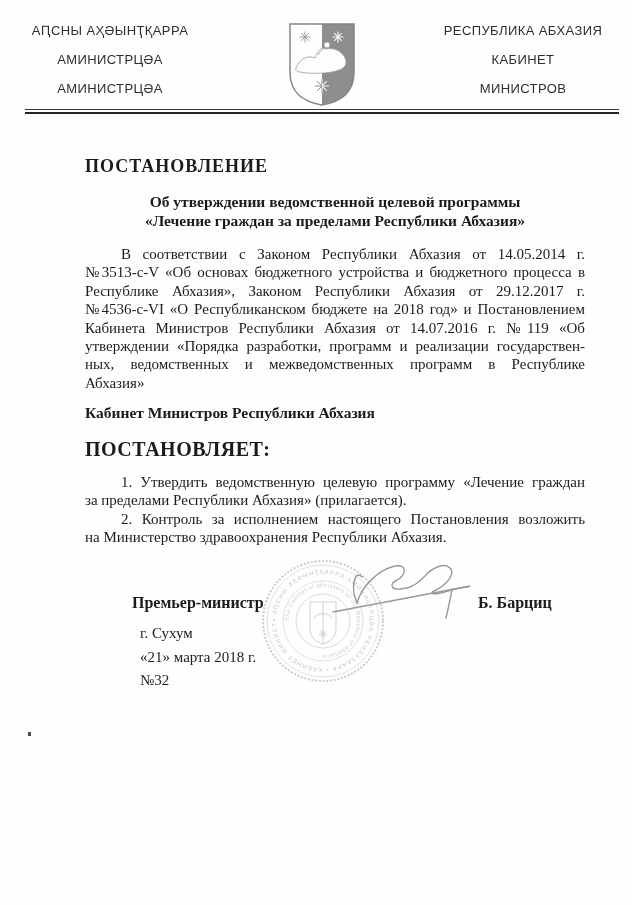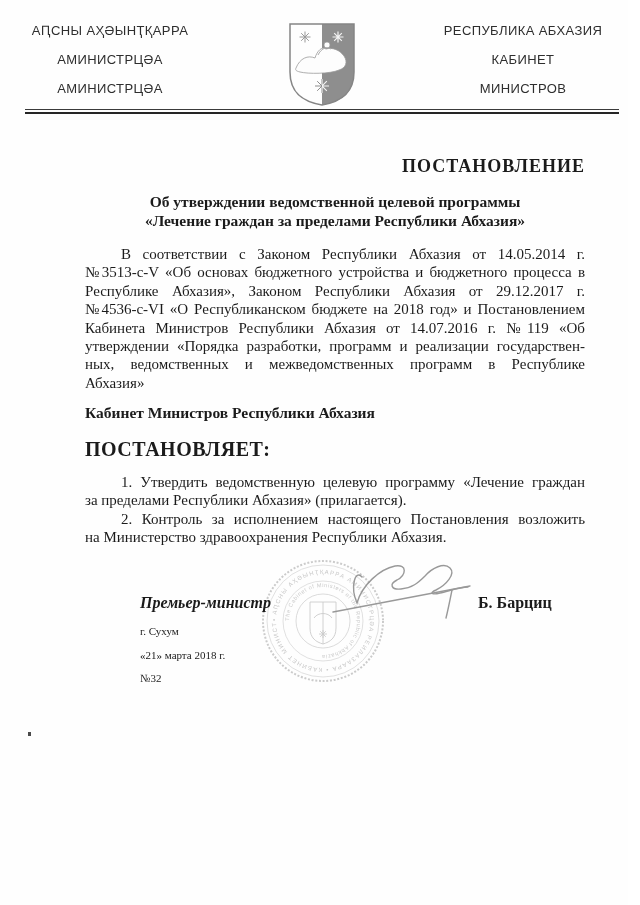--- a/index.html
+++ b/index.html
@@ -25,39 +25,39 @@
   .rule{
     position:absolute;left:25px;top:109px;width:594px;height:2px;
     border-top:1.5px solid #3a3a3a;border-bottom:2px solid #262626;
   }
   
   .doc{
     position:absolute;left:85px;top:150px;width:500px;
     font-size:15px;line-height:18.4px;
   }
   .doc-title{
-    text-align:right;font-weight:bold;font-size:18px;line-height:20px;
+    text-align:left;font-weight:bold;font-size:18px;line-height:20px;
     letter-spacing:1px;margin:6px 0 17px 0;
   }
   .doc-subject{
     text-align:center;font-weight:bold;font-size:15.5px;line-height:18.5px;
     margin:0 0 15px 0;
   }
   .preamble{margin:0 0 12px 0;}
   .jline{text-align:justify;text-align-last:justify;}
   .jline.lastline{text-align-last:left;}
   .indent1{text-indent:36px;}
   .center-bold{font-weight:bold;margin:0 0 17px 0;font-size:15.5px;}
   .center-bold.resolves{margin:0 0 15px 0;letter-spacing:.5px;font-size:20px;}
   .res-item{margin:0;}
   
   .sig-label{position:absolute;font-weight:bold;font-size:16px;}
-  .sig-role{left:140px;top:594px;font-style:italic;}
+  .sig-role{left:132px;top:594px;}
   .sig-name{left:478px;top:594px;}
-  .sig-meta{position:absolute;left:140px;font-size:11px;}
+  .sig-meta{position:absolute;left:140px;font-size:15px;}
   .sig-place{top:625px;}
   .sig-date{top:649px;}
   .sig-number{top:672px;}
   .stamp{position:absolute;left:258px;top:556px;opacity:.9;}
   .autograph{position:absolute;left:300px;top:550px;}
   
   .edge-line{position:absolute;left:636px;top:138px;width:2px;height:767px;background:#dedede;}
   .speck{position:absolute;left:28px;top:732px;width:3px;height:4px;background:#4a4a4a;}
 </style>
 </head>

